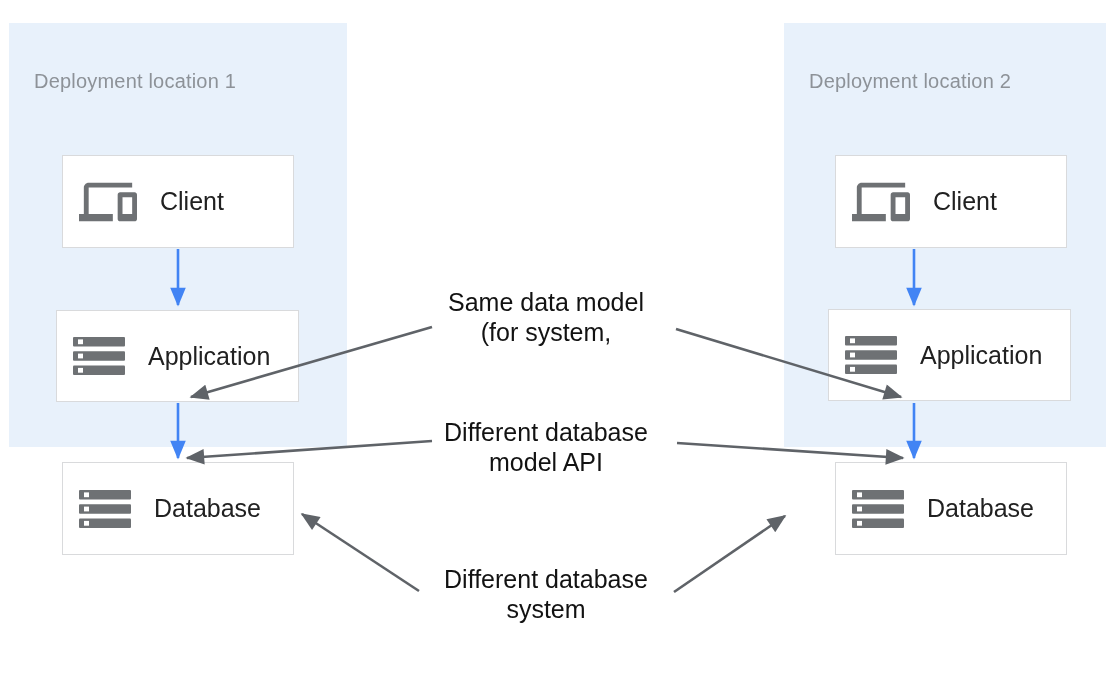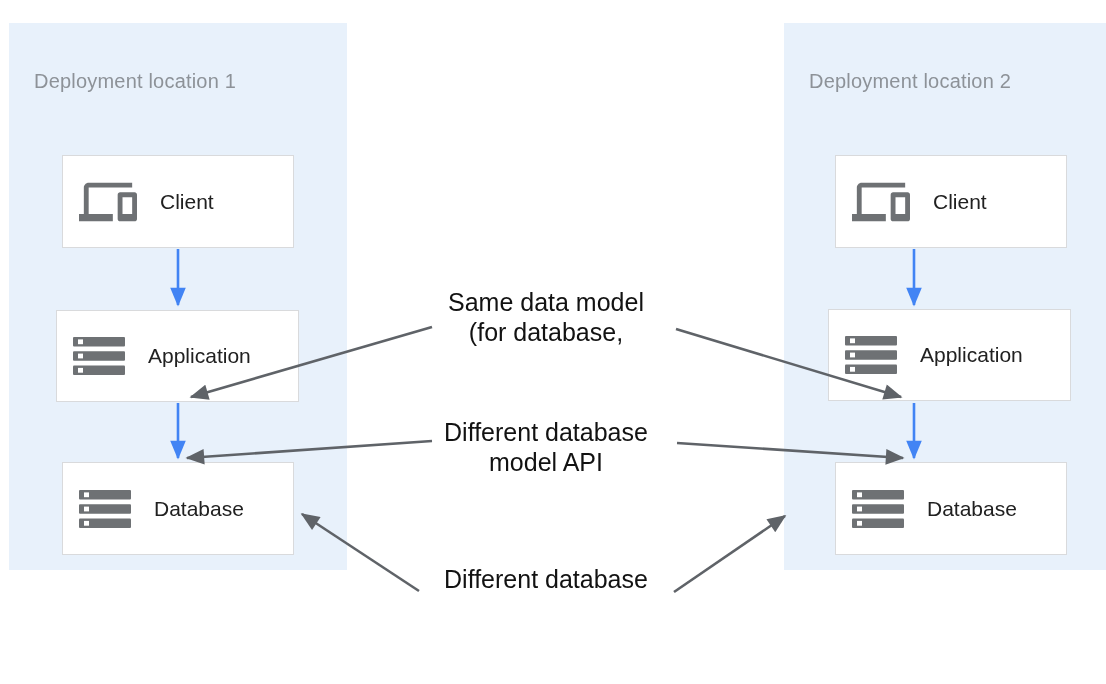--- a/index.html
+++ b/index.html
@@ -1,36 +1,36 @@
 <!DOCTYPE html>
 <html style="--region-fill: #e8f1fb; --region-title: #8d9298; --box-fill: #ffffff; --box-border: #d9dadc; --box-label: #212121; --icon-gray: #6e7174; --flow-arrow-blue: #4284f4; --annotation-arrow-gray: #5f6368; --annotation-text: #121212;"><head>
 <meta charset="utf-8">
 <style>
   html,body{margin:0;padding:0;}
   body{
     width:1106px;height:684px;position:relative;background:#ffffff;
     font-family:"Liberation Sans", sans-serif;overflow:hidden;
   }
   .region{
-    position:absolute;top:23px;width:338px;height:547px;
+    position:absolute;top:23px;width:338px;height:424px;
     background:var(--region-fill,#e8f1fb);
   }
   .region-title{
     position:absolute;top:47px;left:25px;
     font-size:20px;color:var(--region-title,#8d9298);
     white-space:nowrap;letter-spacing:.2px;
   }
   .node{
     position:absolute;box-sizing:border-box;
     background:var(--box-fill,#ffffff);
     border:1px solid var(--box-border,#d9dadc);
     display:flex;align-items:center;gap:23px;padding-left:16px;
   }
   .node .icon{display:flex;align-items:center;color:var(--icon-gray,#6e7174);}
-  .node-label{font-size:21px;color:var(--box-label,#212121);white-space:nowrap;}
+  .node-label{font-size:25px;color:var(--box-label,#212121);white-space:nowrap;}
   .annotation{
     position:absolute;left:396px;width:300px;text-align:center;
     font-size:25px;line-height:30px;color:var(--annotation-text,#121212);
   }
   .annotation span{display:block;}
   #arrow-layer{position:absolute;left:0;top:0;pointer-events:none;}
 </style>
 </head>
 <body>
 
@@ -127,28 +127,29 @@
             <rect x="5" y="30.9" width="5" height="4.8"></rect>
           </g>
         </svg>
     </span>
     <span class="node-label">Database</span>
   </div>
 </div>
 
 <div class="annotation" style="top:287px">
   <span>Same data model</span>
-  <span>(for database,</span>
+  <span>(for system,</span>
 </div>
 <div class="annotation" style="top:417px">
   <span>Different database</span>
   <span>model API</span>
 </div>
 <div class="annotation" style="top:564px">
   <span>Different database</span>
+  <span>system</span>
 </div>
 
 <svg id="arrow-layer" width="1106" height="684" viewBox="0 0 1106 684">
   <defs>
     <marker id="head-blue" viewBox="0 0 12 10" refX="11" refY="5" markerWidth="8" markerHeight="6" orient="auto">
       <path d="M0,0 L12,5 L0,10 z" fill="#4284f4"></path>
     </marker>
     <marker id="head-gray" viewBox="0 0 12 10" refX="11" refY="5" markerWidth="8" markerHeight="6" orient="auto">
       <path d="M0,0 L12,5 L0,10 z" fill="#5f6368"></path>
     </marker>

